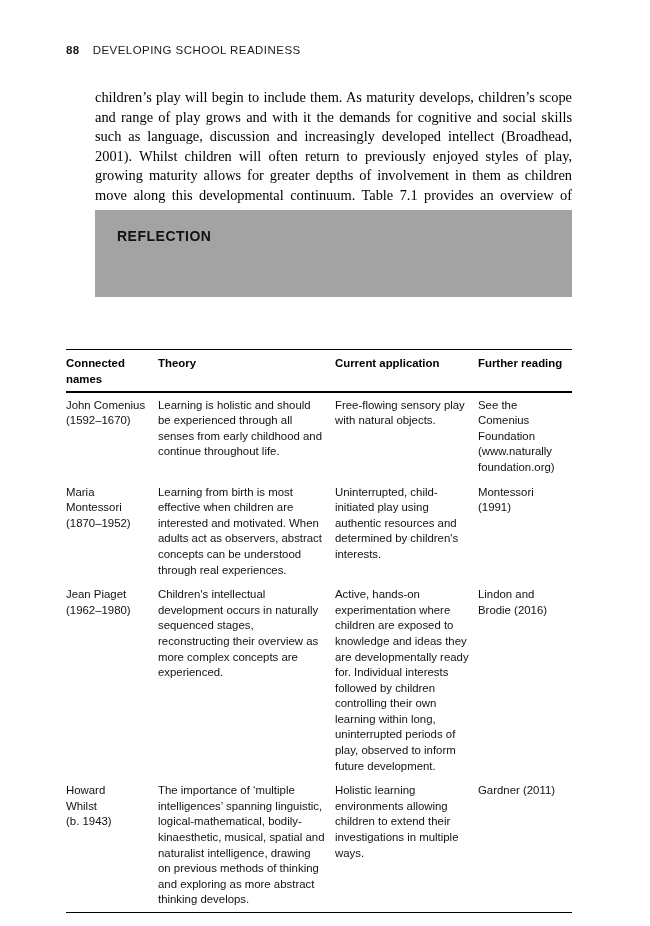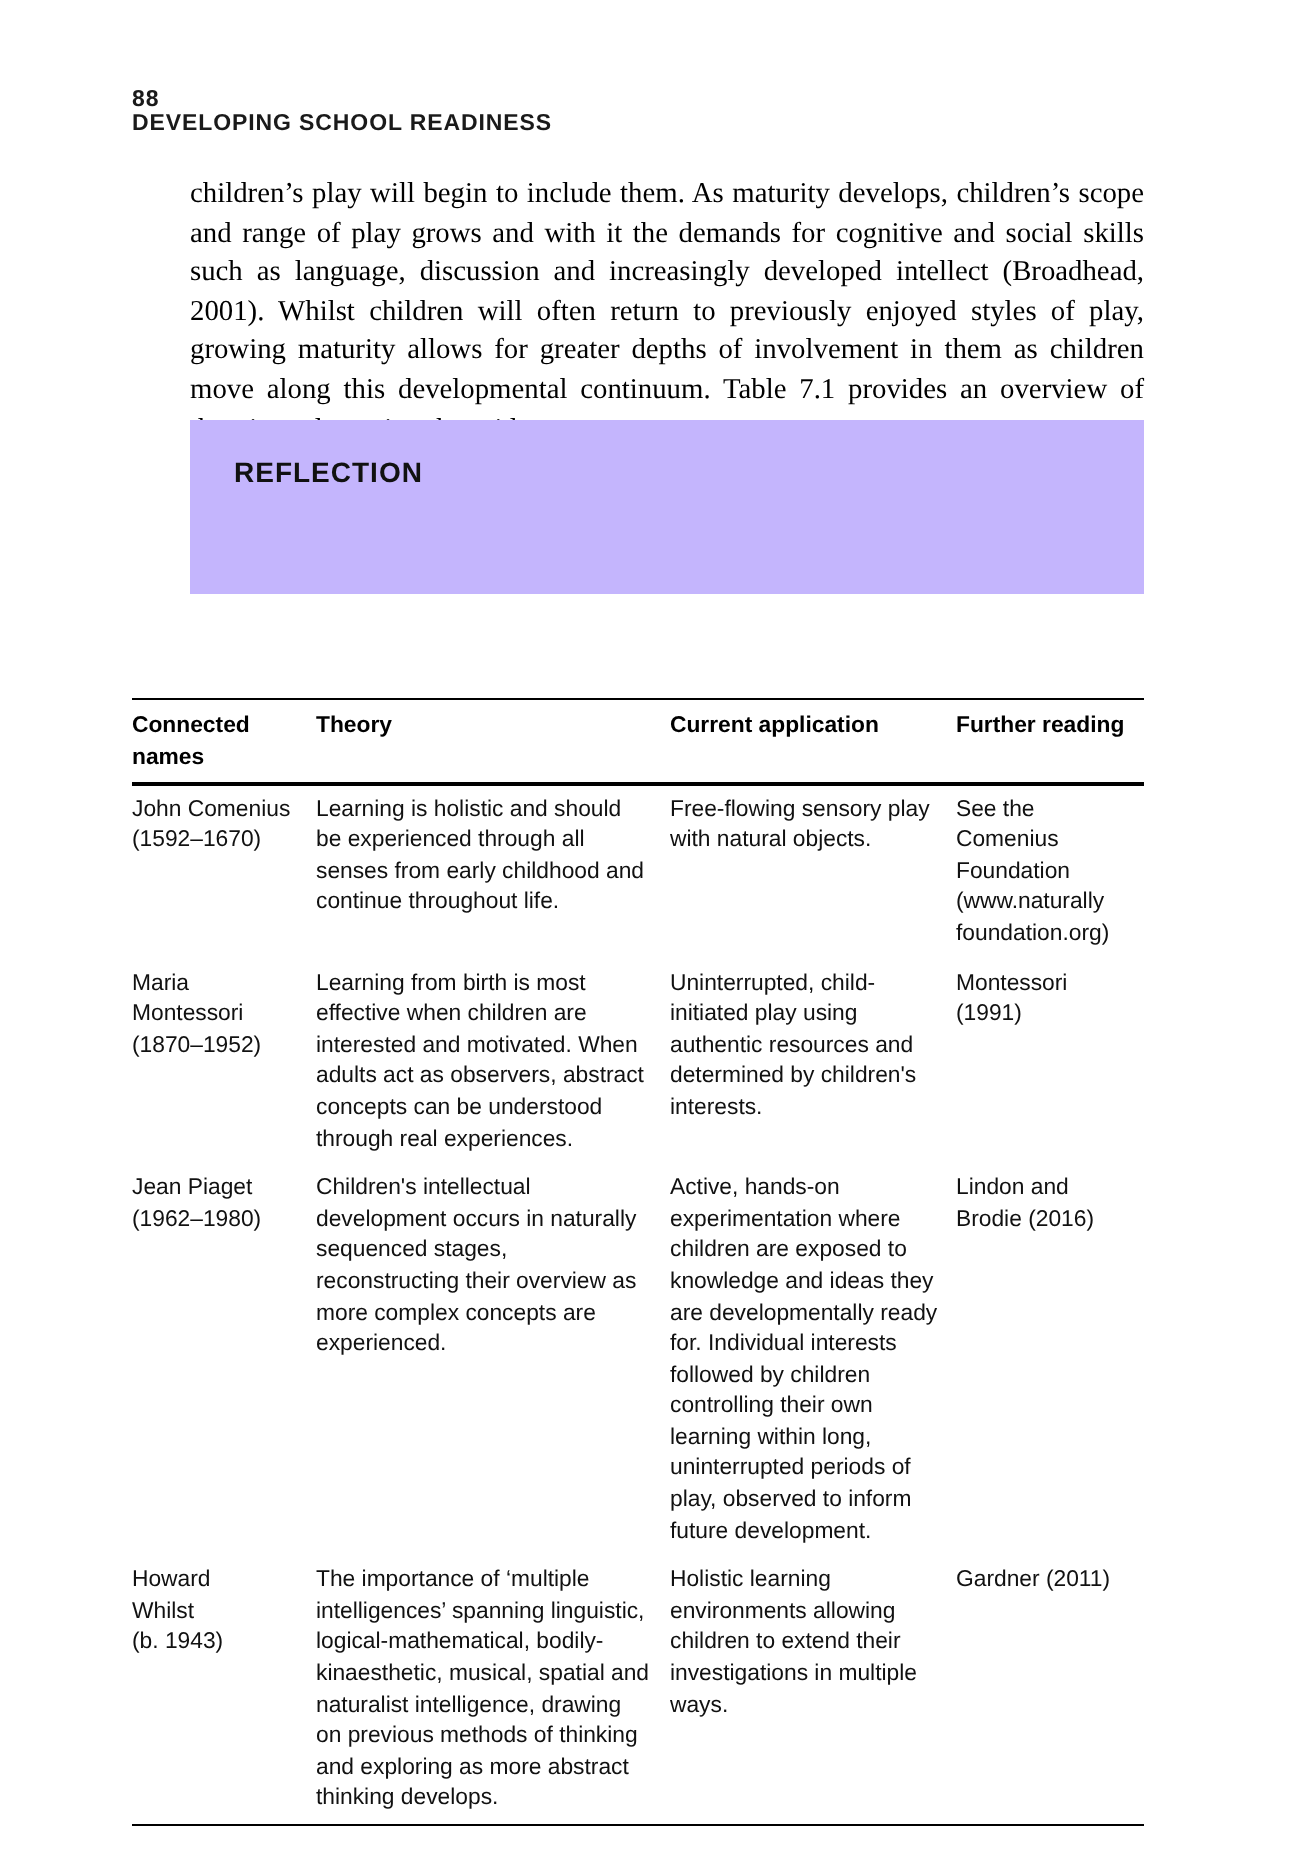--- a/index.html
+++ b/index.html
@@ -27,28 +27,27 @@
   .running-head {
     position: absolute;
     left: 66px;
     top: 44px;
     display: flex;
     align-items: baseline;
     font-family: "Liberation Sans", sans-serif;
     font-size: 11.5px;
     letter-spacing: 0.45px;
     color: #1a1a1a;
-    flex-direction: column;
   }
   .running-head .folio {
     font-weight: 700;
     margin-right: 13px;
   }
   .running-head .title {
-    font-weight: 700;
+    font-weight: 400;
   }
 
   
   .body-col {
     position: absolute;
     left: 95px;
     top: 88px;
     width: 477px;
   }
   .body-text {
@@ -60,21 +59,21 @@
     margin: 0;
   }
 
   
   .reflection-box {
     position: absolute;
     left: 95px;
     top: 210px;
     width: 477px;
     height: 87px;
-    background: #c4b5fd;
+    background: #a3a3a3;
     box-sizing: border-box;
   }
   .reflection-heading {
     position: absolute;
     left: 22px;
     top: 18px;
     font-family: "Liberation Sans", sans-serif;
     font-weight: 700;
     font-size: 14px;
     letter-spacing: 0.5px;

